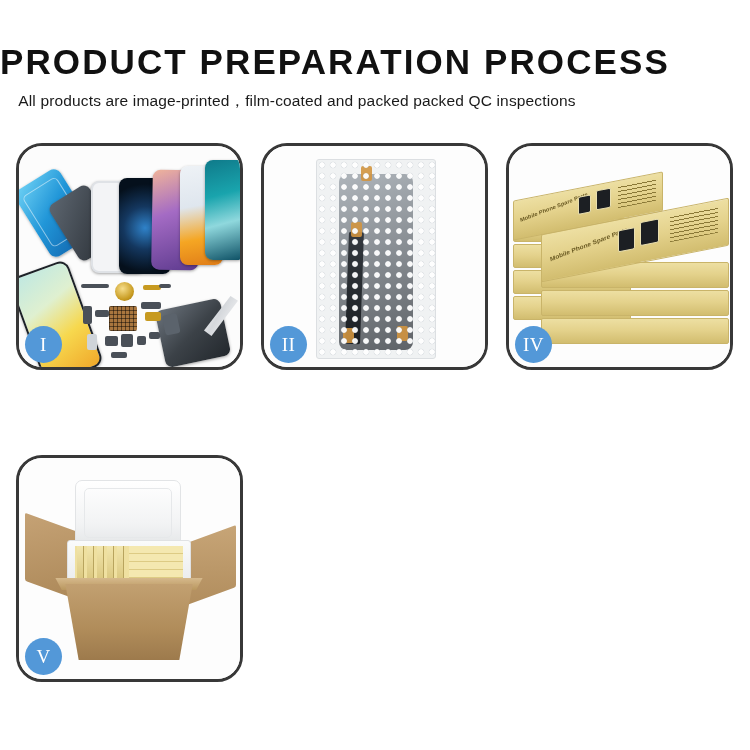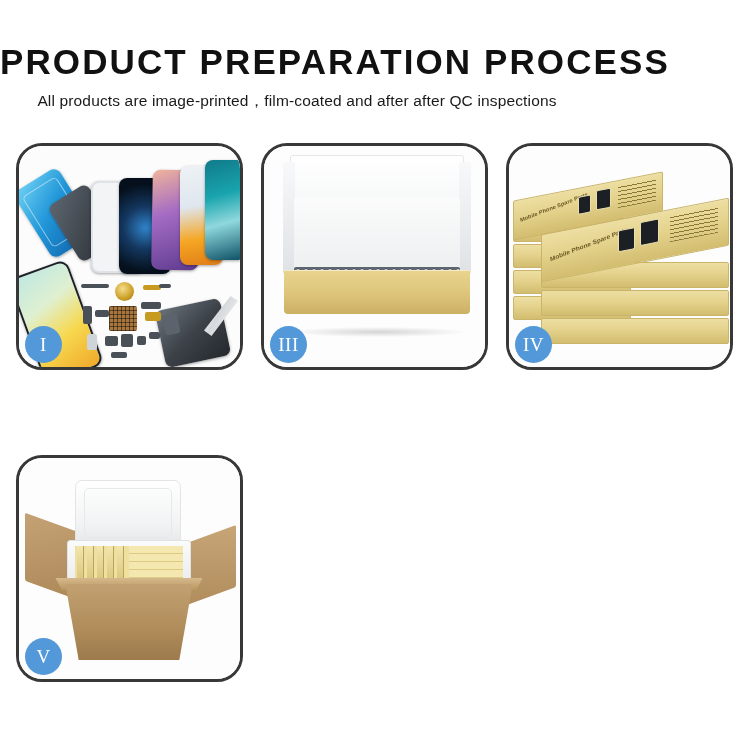--- a/index.html
+++ b/index.html
@@ -345,21 +345,21 @@
     position:absolute; background:#a8854f; opacity:.85;
   }
 </style>
 </head>
 <body>
 
 <div id="page">
 
   <div class="header">
     <div class="title">PRODUCT PREPARATION PROCESS</div>
-    <div class="subtitle">All products are image-printed，film-coated and after after QC inspections</div>
+    <div class="subtitle">All products are image-printed，film-coated and packed packed QC inspections</div>
   </div>
 
   <div class="grid">
 
     <div class="panel">
       <div class="panel-stage p1">
         <div class="ph ph-a"></div>
         <div class="ph ph-b"></div>
         <div class="ph ph-white"></div>
         <div class="ph ph-dark"></div>
@@ -381,31 +381,35 @@
         <div class="part" style="left:68px;  top:188px; width:10px; height:16px; background:#cfd4d9;"></div>
         <div class="part" style="left:86px;  top:190px; width:13px; height:10px;"></div>
         <div class="part" style="left:102px; top:188px; width:12px; height:13px;"></div>
         <div class="part" style="left:118px; top:190px; width:9px;  height:9px;"></div>
         <div class="part" style="left:130px; top:186px; width:11px; height:7px;"></div>
         <div class="part" style="left:92px;  top:206px; width:16px; height:6px;"></div>
       </div>
       <div class="badge">I</div>
     </div>
 
-
     <div class="panel">
       <div class="panel-stage">
-        <div class="box3-lid"></div>
-        <div class="box3-foam"></div>
-        <div class="box3-content"></div>
-        <div class="box3-base"></div>
-        <div class="box3-shadow"></div>
+        <div class="bubble-bag">
+          <div class="inner-screen"></div>
+          <div class="flex-strip"></div>
+          <div class="tape" style="left:44px;  top:6px;"></div>
+          <div class="tape" style="left:34px;  top:62px;"></div>
+          <div class="tape" style="left:26px;  top:168px;"></div>
+          <div class="tape" style="left:80px;  top:166px;"></div>
+          <div class="bubble-tex"></div>
+        </div>
       </div>
-      <div class="badge">III</div>
+      <div class="badge">II</div>
     </div>
+
 
     <div class="panel">
       <div class="panel-stage">
         <div class="stack">
 
           <div class="sbox" style="left:2px;  top:56px;  width:118px; height:24px;"></div>
           <div class="sbox" style="left:2px;  top:82px;  width:118px; height:24px;"></div>
           <div class="sbox" style="left:2px;  top:108px; width:118px; height:24px;"></div>
           <div class="sbox" style="left:2px;  top:134px; width:118px; height:24px;"></div>
 

